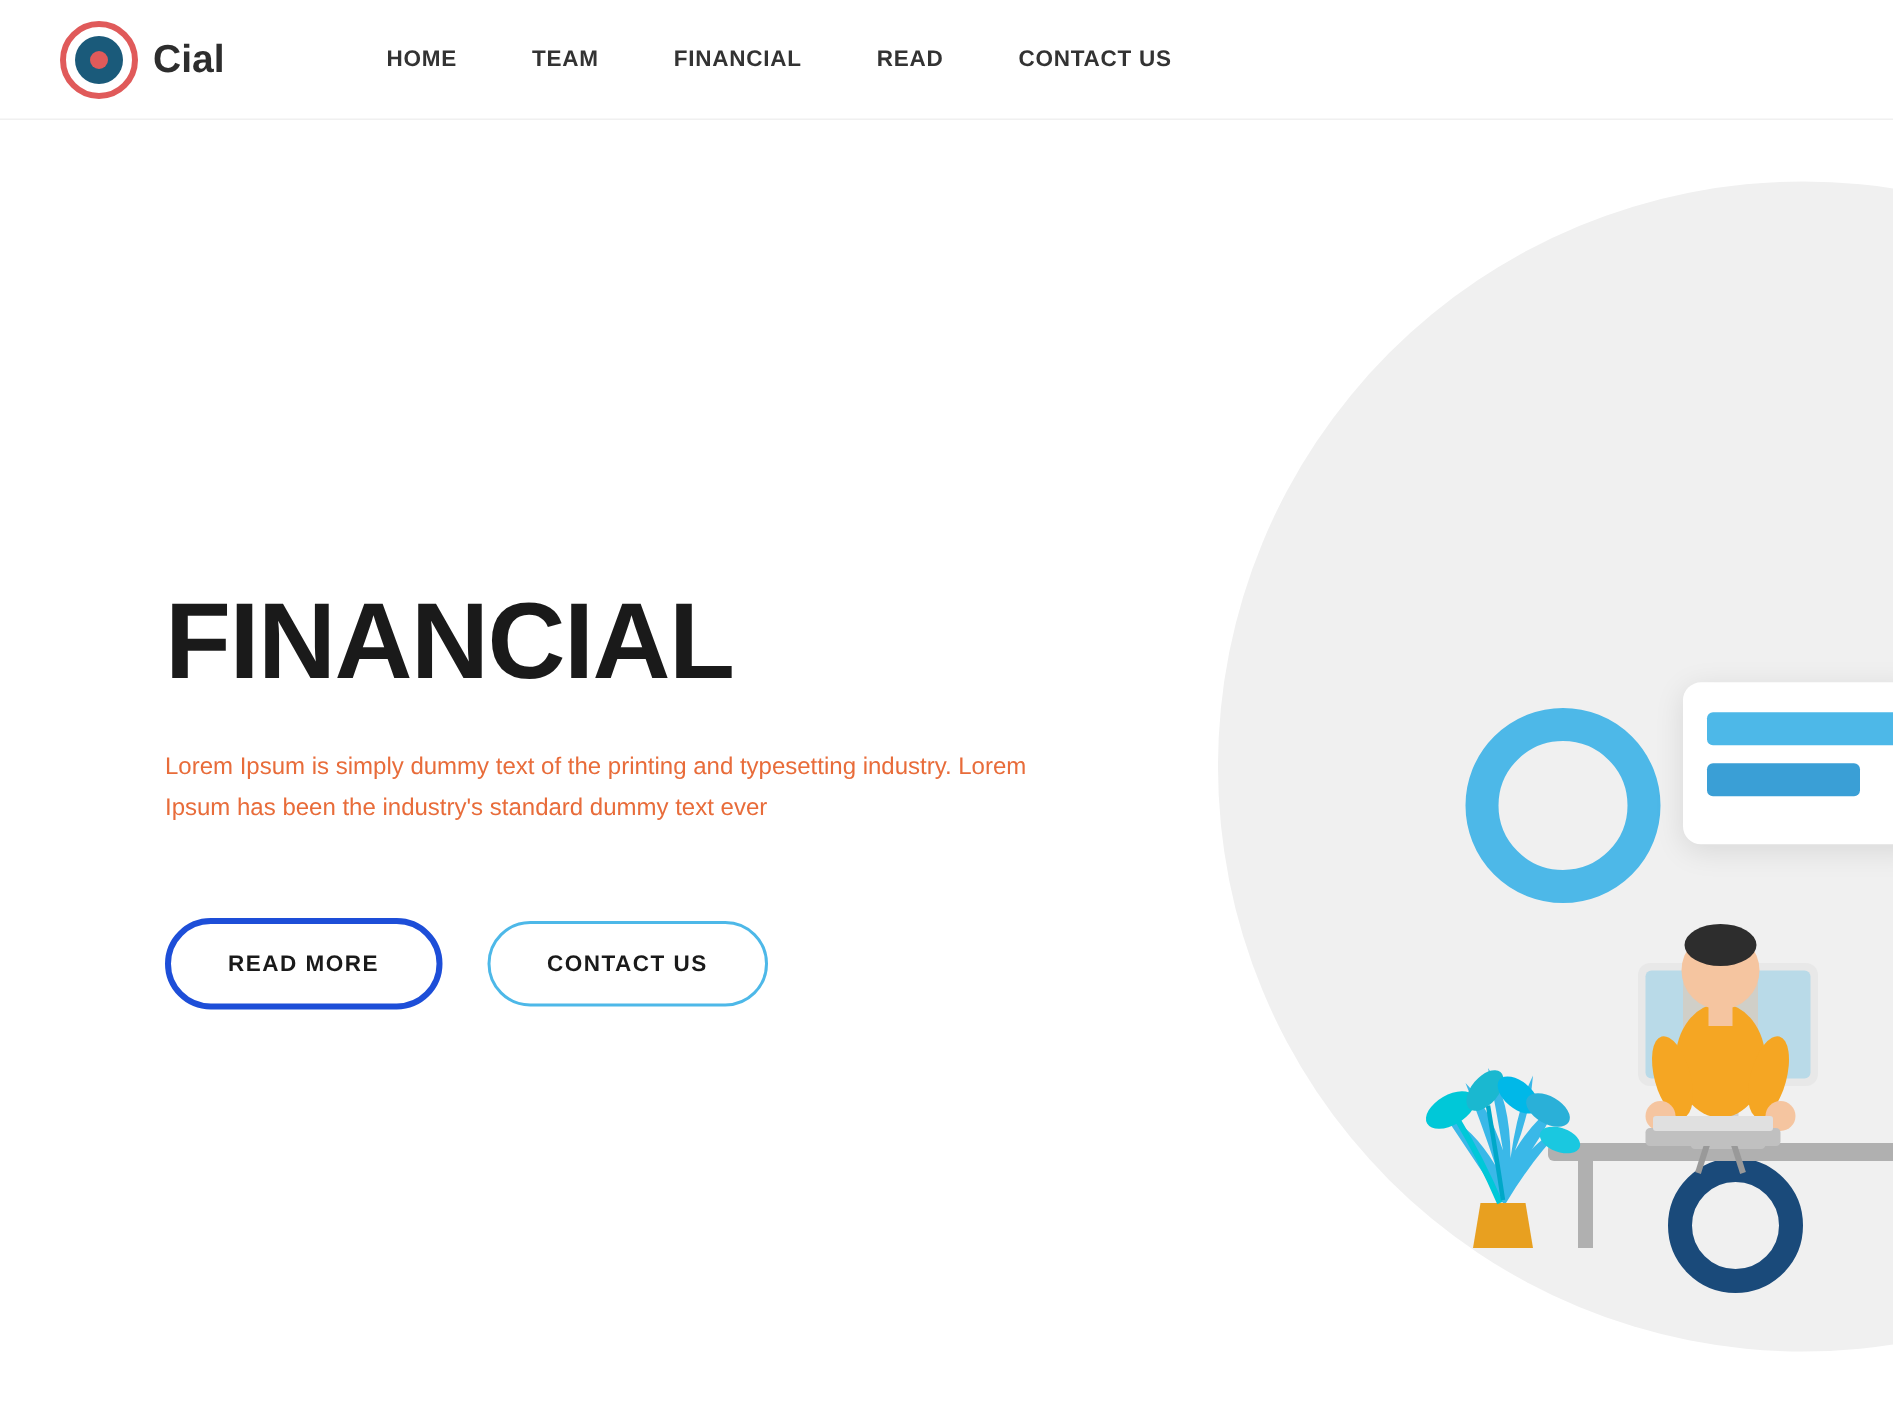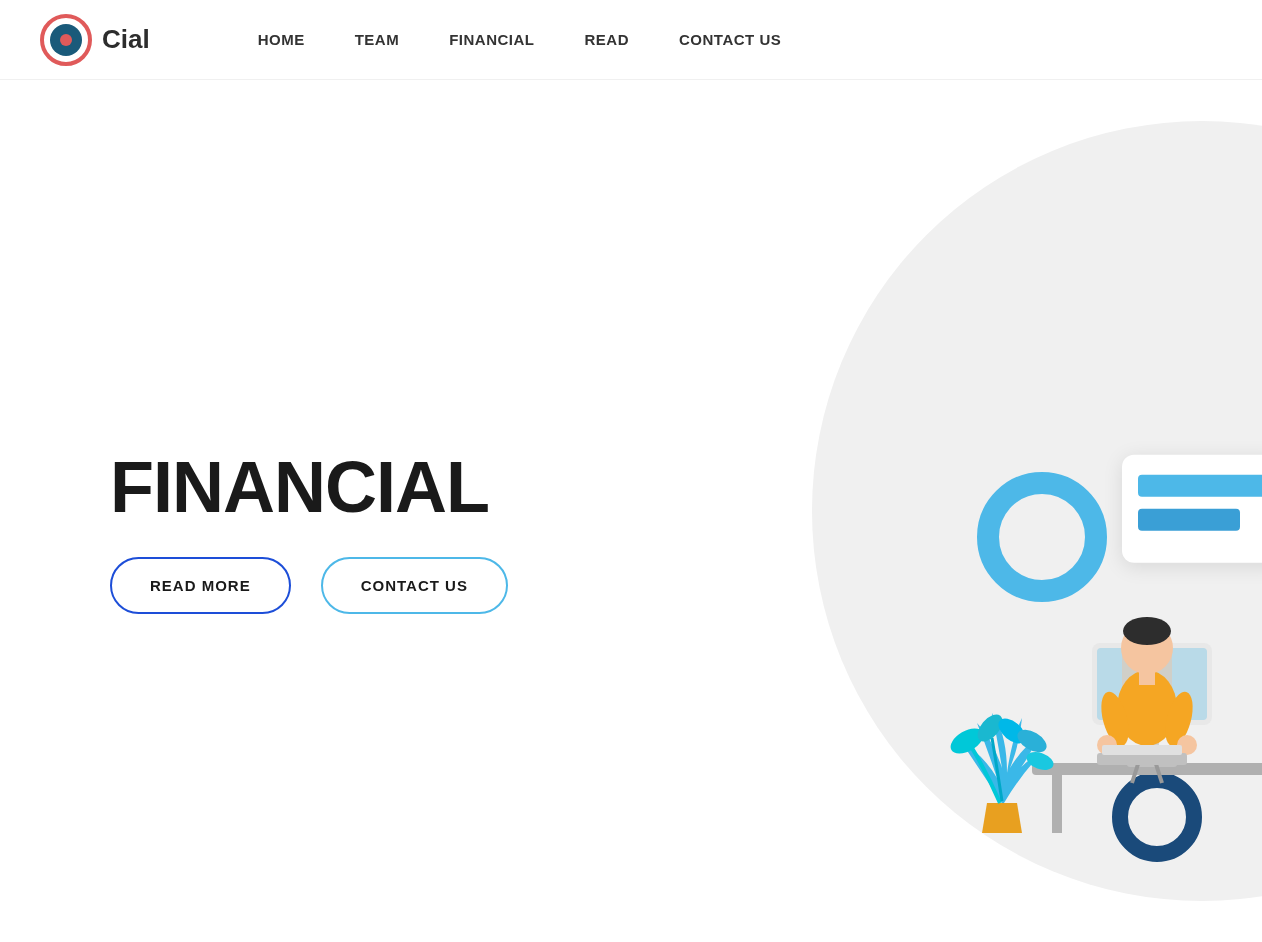--- a/index.html
+++ b/index.html
@@ -99,21 +99,21 @@
     }
 
     .hero-buttons {
       display: flex;
       gap: 30px;
       align-items: center;
     }
 
     .btn-read-more {
       padding: 18px 38px;
-      border: 2px solid #1d4ed8;
+      border: 4px solid #1d4ed8;
       border-radius: 50px;
       background: transparent;
       font-size: 15px;
       font-weight: 800;
       color: #1a1a1a;
       letter-spacing: 1px;
       cursor: pointer;
     }
 
     .btn-contact {
@@ -247,20 +247,21 @@
     </li>
   </ul>
 </nav>
 
 <section class="hero">
 
   <div class="hero-content">
     <h1 class="hero-title">
       <span>FINANCIAL</span><br>
     </h1>
+    <p class="hero-subtitle">Lorem Ipsum is simply dummy text of the printing and typesetting industry. Lorem Ipsum has been the industry's standard dummy text ever</p>
 
     <div class="hero-buttons">
       <button class="btn-read-more">READ MORE</button>
       <button class="btn-contact">CONTACT US</button>
     </div>
   </div>
 
   <div class="hero-illustration">
 
     <div class="bg-circle"></div>

